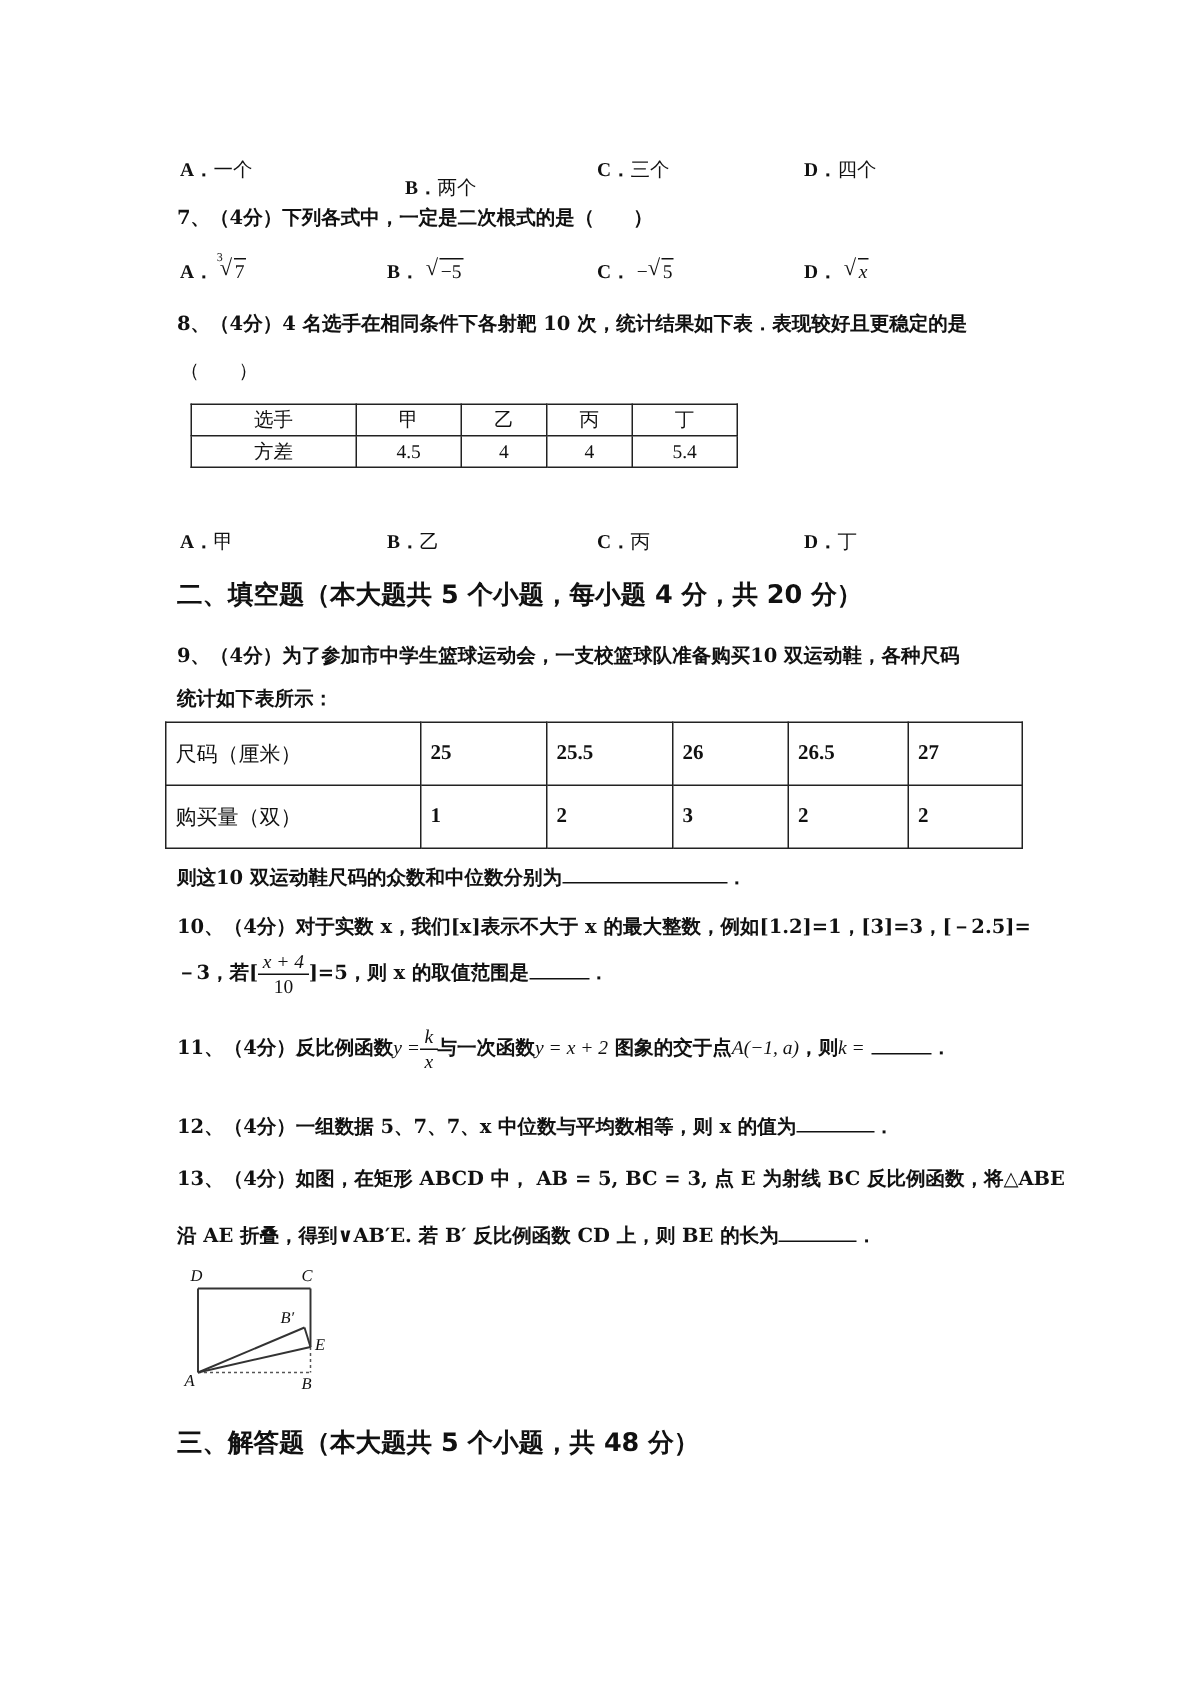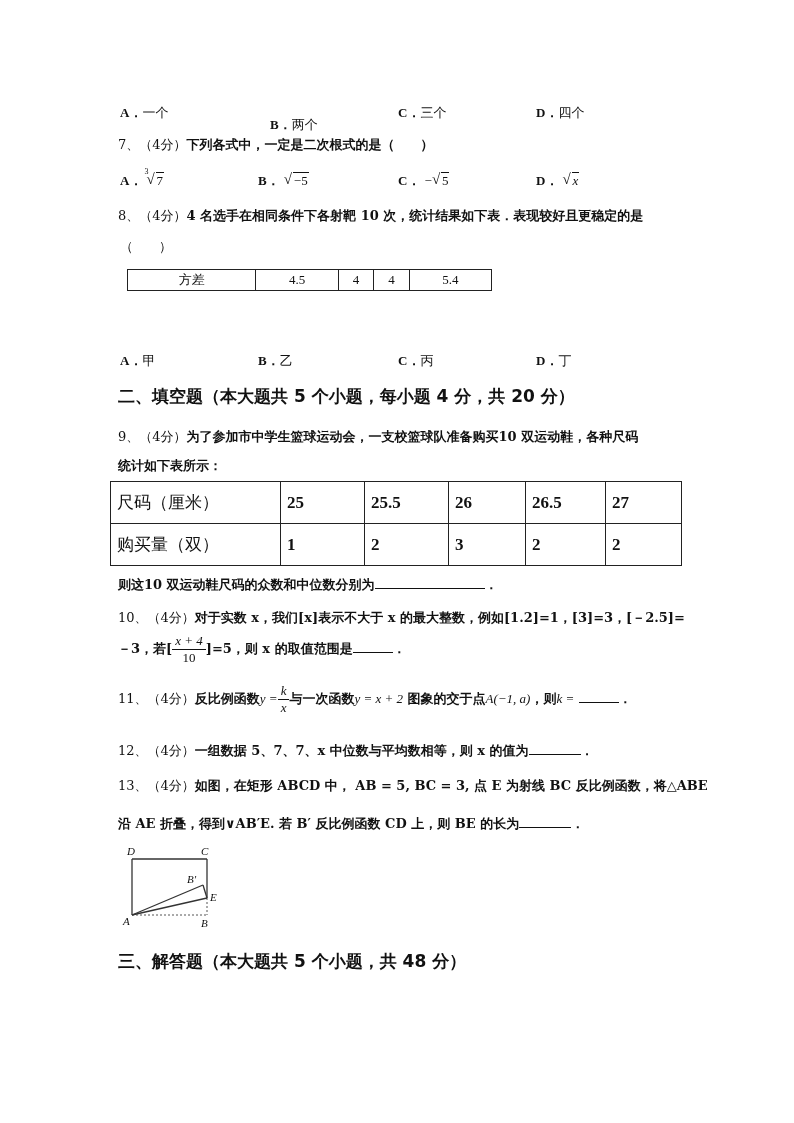--- a/index.html
+++ b/index.html
@@ -1,35 +1,35 @@
 <!DOCTYPE html>
 <html><head>
 <meta charset="utf-8">
 <style>
   html, body { margin: 0; padding: 0; background: #ffffff; }
   body { width: 794px; height: 1123px; position: relative; overflow: hidden;
          font-family: "DejaVu Serif", "Liberation Serif", serif; color: #111; }
   .abs { position: absolute; white-space: nowrap; }
   .txt { font-size: 13px; font-weight: bold; }
-  .num { font-weight: normal; }
+  .num { font-weight: bold; }
   .opt { position: absolute; font-size: 13px; }
   .opt .letter { font-weight: bold; font-family: "Liberation Serif", serif; }
   .math { font-family: "Liberation Serif", serif; font-style: italic; font-weight: normal; }
   .mathn { font-family: "Liberation Serif", serif; font-weight: normal; }
   .sqrt { display: inline-block; position: relative; padding-left: 9px; }
   .sqrt .rad { position: absolute; left: 0; top: -2px; font-style: normal; font-size: 15px; }
   .sqrt .body { border-top: 1px solid #111; padding: 0 1px; font-style: normal; }
   .sqrt .idx { position: absolute; left: -2px; top: -6px; font-size: 8px; font-style: normal; }
   .blank { display: inline-block; border-bottom: 1px solid #111; height: 14px; vertical-align: baseline; }
   .section { font-size: 17px; font-weight: bold; font-family: "DejaVu Sans", "Liberation Sans", sans-serif; }
   table { border-collapse: collapse; }
   .t1 { position: absolute; left: 127px; top: 269px; width: 365px; font-family: "Liberation Serif", serif; }
   .t1 td { border: 1.5px solid #222; text-align: center; font-size: 13px; height: 20px; padding: 0; }
   .t2 { position: absolute; left: 110px; top: 481px; width: 572px; font-family: "Liberation Serif", serif; }
-  .t2 td { border: 1px solid #222; font-size: 17px; height: 41px; padding: 0 0 0 6px; font-weight: bold; }
+  .t2 td { border: 1px solid #222; font-size: 14px; height: 41px; padding: 0 0 0 6px; font-weight: bold; }
   .frac { display: inline-block; vertical-align: middle; text-align: center; font-family: "Liberation Serif", serif; font-weight: normal; font-size: 13px; }
   .frac .n { display: block; padding: 0 3px; border-bottom: 1px solid #111; font-style: italic; }
   .frac .d { display: block; padding: 0 3px; }
 </style>
 </head>
 <body>
 
 <div class="opt" style="left:120px;top:104px;"><span class="letter">A．</span><span>一个</span></div>
 <div class="opt" style="left:258px;top:116px;margin-left:12px;"><span class="letter">B．</span><span>两个</span></div>
 <div class="opt" style="left:398px;top:104px;"><span class="letter">C．</span><span>三个</span></div>
@@ -43,20 +43,27 @@
 <div class="opt" style="left:398px;top:172px;"><span class="letter">C．</span> <span class="mathn">−</span><span class="sqrt math"><span class="rad">√</span><span class="body">5</span></span></div>
 <div class="opt" style="left:536px;top:172px;"><span class="letter">D．</span> <span class="sqrt math"><span class="rad">√</span><span class="body" style="font-style:italic">x</span></span></div>
 
 <div class="abs txt" style="left:118px;top:207px;">
   <span class="num">8、（4分）</span><span>4 名选手在相同条件下各射靶 10 次，统计结果如下表．表现较好且更稳定的是</span>
 </div>
 <div class="abs txt" style="left:120px;top:238px;font-weight:normal;">（　　）</div>
 
 <table class="t1">
   <tbody>
+      <tr>
+    <td>选手</td>
+    <td>甲</td>
+    <td>乙</td>
+    <td>丙</td>
+    <td>丁</td>
+  </tr>
   <tr>
     <td>方差</td>
     <td>4.5</td>
     <td>4</td>
     <td>4</td>
     <td>5.4</td>
   </tr>
 </tbody>
   </table>
 

